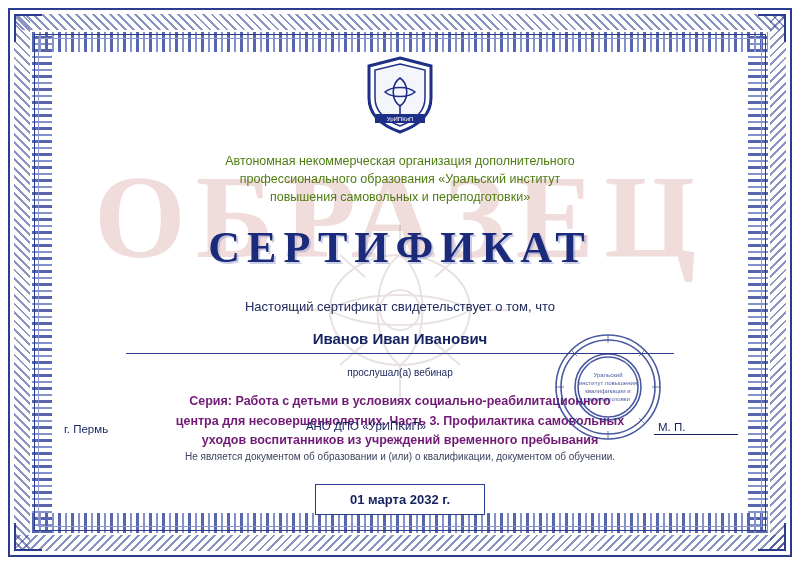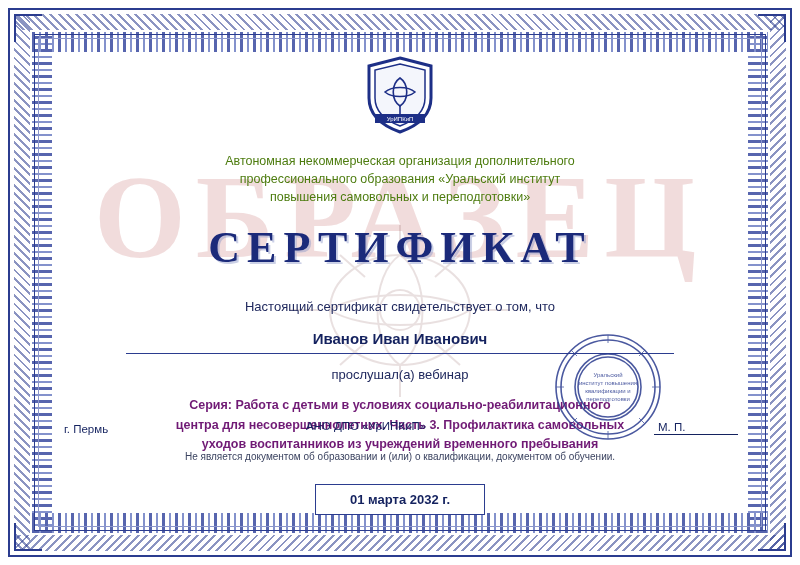--- a/index.html
+++ b/index.html
@@ -148,21 +148,21 @@
     padding-bottom: 5px;
   }
   .name {
     font-size: 15px;
     font-weight: bold;
     color: #14225f;
   }
 
   .attended {
     margin-top: 13px;
-    font-size: 13px;
+    font-size: 10px;
     color: #20295e;
   }
 
   .course {
     margin: 14px auto 0 auto;
     width: 470px;
     font-size: 12.5px;
     font-weight: bold;
     color: #701a75;
     line-height: 1.55;

